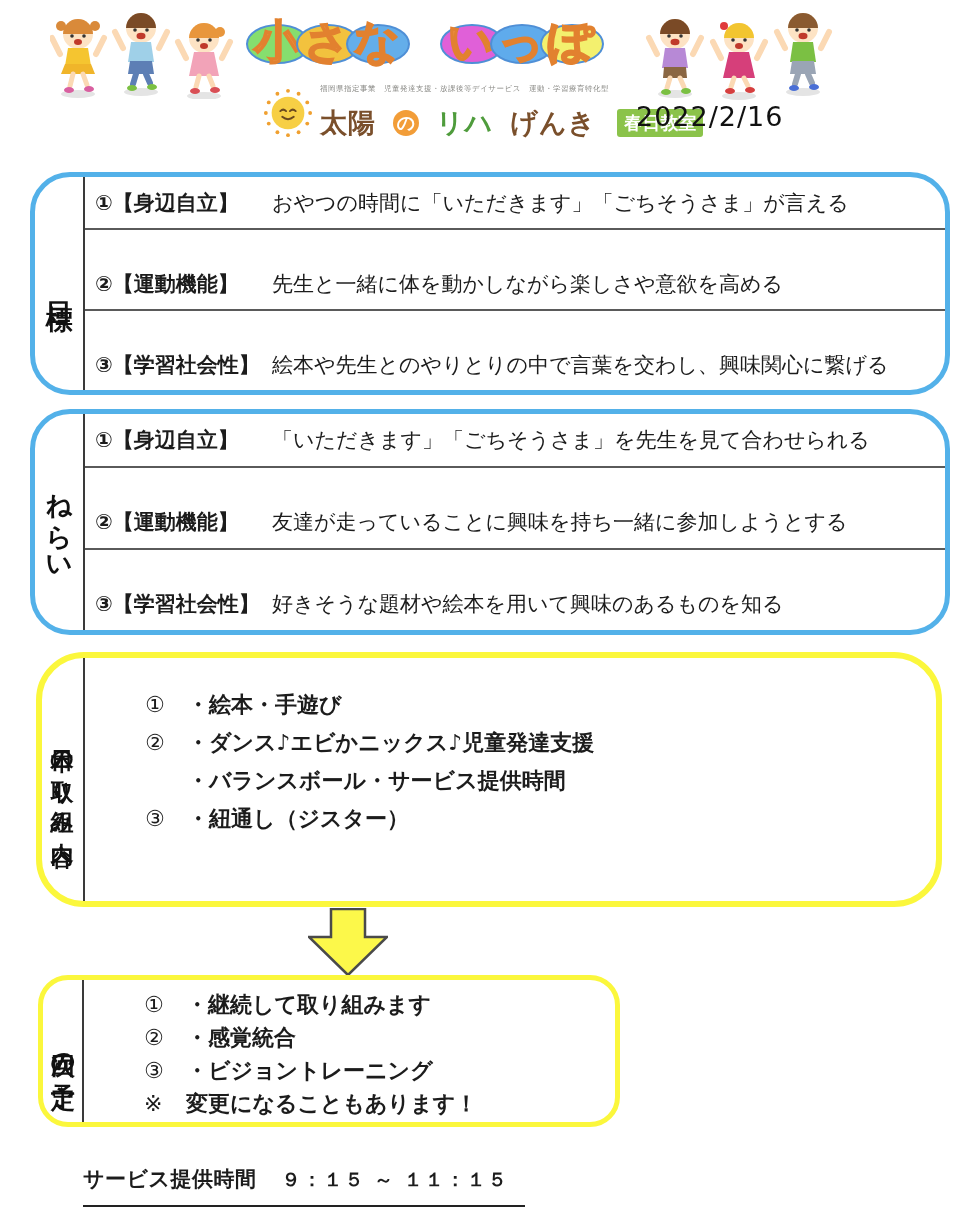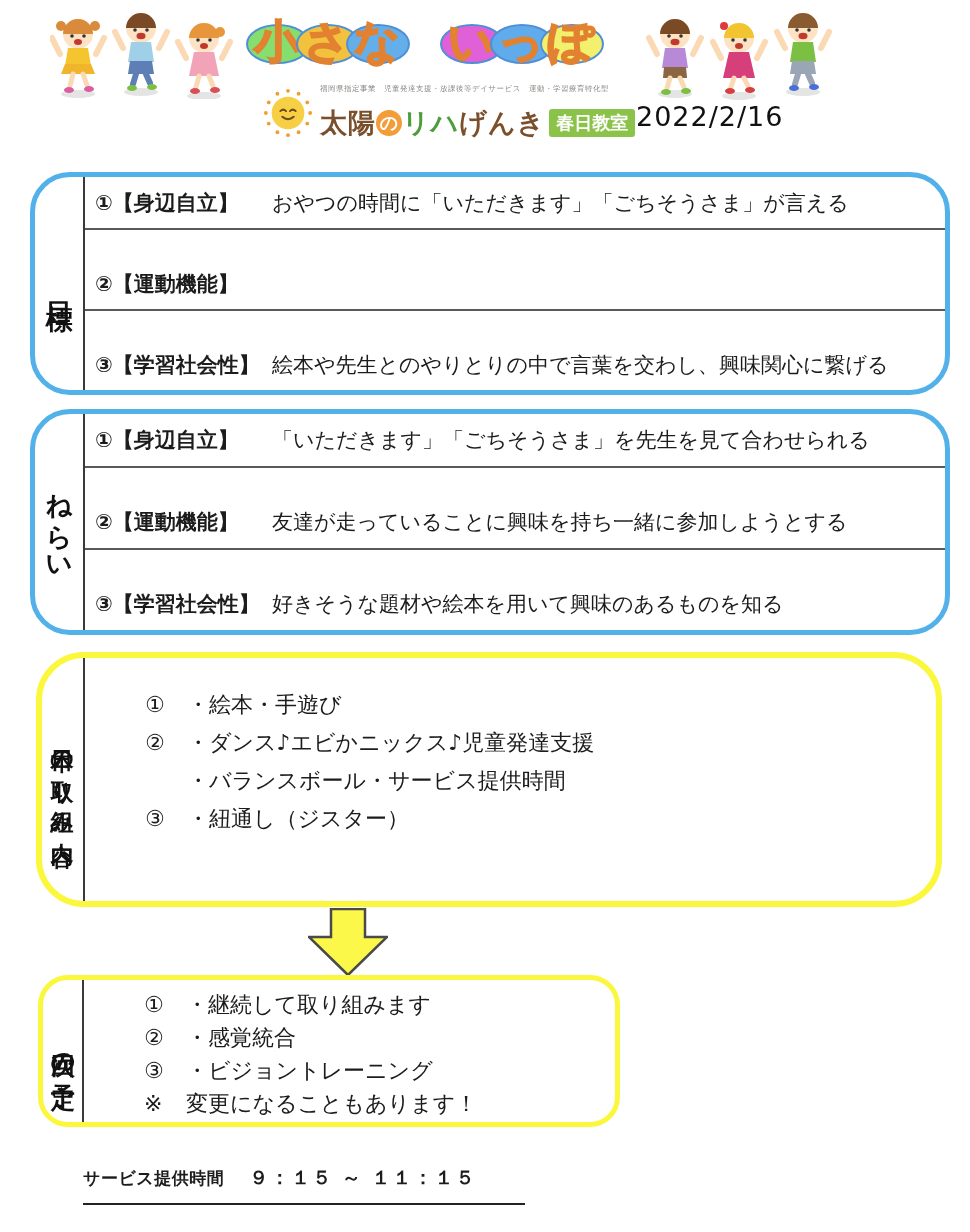--- a/index.html
+++ b/index.html
@@ -13,21 +13,21 @@
   .title{position:absolute;left:252px;top:10px;display:flex;align-items:center;}
   .title .gap{width:44px;}
   .tchar{position:relative;width:50px;height:62px;display:inline-flex;align-items:center;justify-content:center;}
   .tchar .ellipse{position:absolute;left:-6px;top:14px;width:60px;height:36px;border-radius:50%;
                   border:2px solid #4f8fd6;}
   .tchar .ch{position:relative;font-size:45px;font-weight:900;color:#f09a4e;
              -webkit-text-stroke:2px #e2812f;text-stroke:2px #e2812f;line-height:1;}
   .logo{position:absolute;left:262px;top:84px;display:flex;align-items:center;gap:6px;}
   .logo-col{display:flex;flex-direction:column;}
   .logo-small{font-size:7.5px;color:#8a8a86;letter-spacing:.5px;white-space:nowrap;margin-bottom:11px;}
-  .brand-row{display:flex;align-items:center;gap:0;font-weight:900;}
+  .brand-row{display:flex;align-items:center;gap:17px;font-weight:900;}
   .brand-taiyou,.brand-genki{font-size:27px;color:#7a4f2b;letter-spacing:1px;}
   .brand-no{width:26px;height:26px;border-radius:50%;background:#f29d38;color:#fff;font-size:18px;
             display:inline-flex;align-items:center;justify-content:center;}
   .brand-riha{font-size:27px;color:#4f9c3c;letter-spacing:1px;}
   .brand-badge{background:#8bc34a;color:#fff;font-size:18px;font-weight:700;padding:2px 7px;border-radius:3px;margin-left:4px;}
   .date{position:absolute;left:636px;top:101px;font-size:27px;letter-spacing:1px;color:#111;}
 
   
   .box{position:absolute;display:flex;background:#fff;box-sizing:border-box;}
   .box.blue{border:5px solid #53b1e9;border-radius:40px;}
@@ -35,21 +35,21 @@
   .label-col{display:flex;align-items:center;justify-content:center;border-right:2px solid #3a3a3a;box-sizing:border-box;}
   .vlabel{writing-mode:vertical-rl;text-orientation:upright;font-weight:900;color:#111;line-height:1.05;}
   .rows{flex:1;display:flex;flex-direction:column;gap:28px;}
   .row{flex:1;display:flex;align-items:center;padding-left:10px;font-size:21px;}
   .row.sep{border-bottom:2px solid #5a5a5a;}
   .row .rlabel{font-weight:800;min-width:177px;display:inline-block;white-space:nowrap;}
   .row .rtext{white-space:nowrap;}
   .lines{flex:1;display:flex;flex-direction:column;justify-content:flex-start;}
   .line{display:flex;align-items:center;font-size:22px;line-height:1.0;}
   .line .num{min-width:42px;display:inline-block;font-size:22px;}
-  .line .ltext{white-space:nowrap;}
+  .line .ltext{white-space:nowrap;font-weight:bold;}
 
   #box-goal{left:30px;top:172px;width:920px;height:223px;}
   #box-goal .label-col{width:50px;}
   #box-goal .vlabel{font-size:27px;letter-spacing:3px;}
   #box-aim{left:30px;top:409px;width:920px;height:226px;}
   #box-aim .label-col{width:50px;}
   #box-aim .vlabel{font-size:26px;letter-spacing:2px;}
 
   #box-today{left:36px;top:652px;width:906px;height:255px;border-radius:48px;}
   #box-today .label-col{width:43px;}
@@ -60,21 +60,21 @@
   #box-next .label-col{width:41px;}
   #box-next .vlabel{font-size:24px;letter-spacing:1px;}
   #box-next .lines{padding:14px 0 0 60px;gap:11px;}
 
   .arrow{position:absolute;left:308px;top:908px;}
   .arrow polygon{stroke-width:2.5;}
 
   
   .footer{position:absolute;left:83px;top:1165px;width:442px;border-bottom:2.5px solid #222;
           padding-bottom:12px;display:flex;align-items:baseline;}
-  .svc-label{font-weight:800;font-size:17px;letter-spacing:.5px;}
+  .svc-label{font-weight:800;font-size:21px;letter-spacing:.5px;}
   .svc-time{font-weight:600;font-size:19px;margin-left:25px;letter-spacing:2px;white-space:nowrap;}
 </style>
 </head>
 <body>
 
 <div class="page">
 
   <svg class="kids left" width="185" height="95" viewBox="0 0 185 95">
     <g transform="translate(0,6)">
       <ellipse cx="28" cy="84" rx="17" ry="4" fill="#e4e4e4"></ellipse>
@@ -233,20 +233,21 @@
     <div class="label-col">
       <span class="vlabel">目標</span>
     </div>
     <div class="rows">
       <div class="row sep">
         <span class="rlabel">①【身辺自立】</span>
         <span class="rtext">おやつの時間に「いただきます」「ごちそうさま」が言える</span>
       </div>
       <div class="row sep">
         <span class="rlabel">②【運動機能】</span>
+        <span class="rtext">先生と一緒に体を動かしながら楽しさや意欲を高める</span>
       </div>
       <div class="row">
         <span class="rlabel">③【学習社会性】</span>
         <span class="rtext">絵本や先生とのやりとりの中で言葉を交わし、興味関心に繋げる</span>
       </div>
     </div>
   </div>
 
   <div class="box blue" id="box-aim" style="border-color: rgb(83, 177, 233);">
     <div class="label-col">

